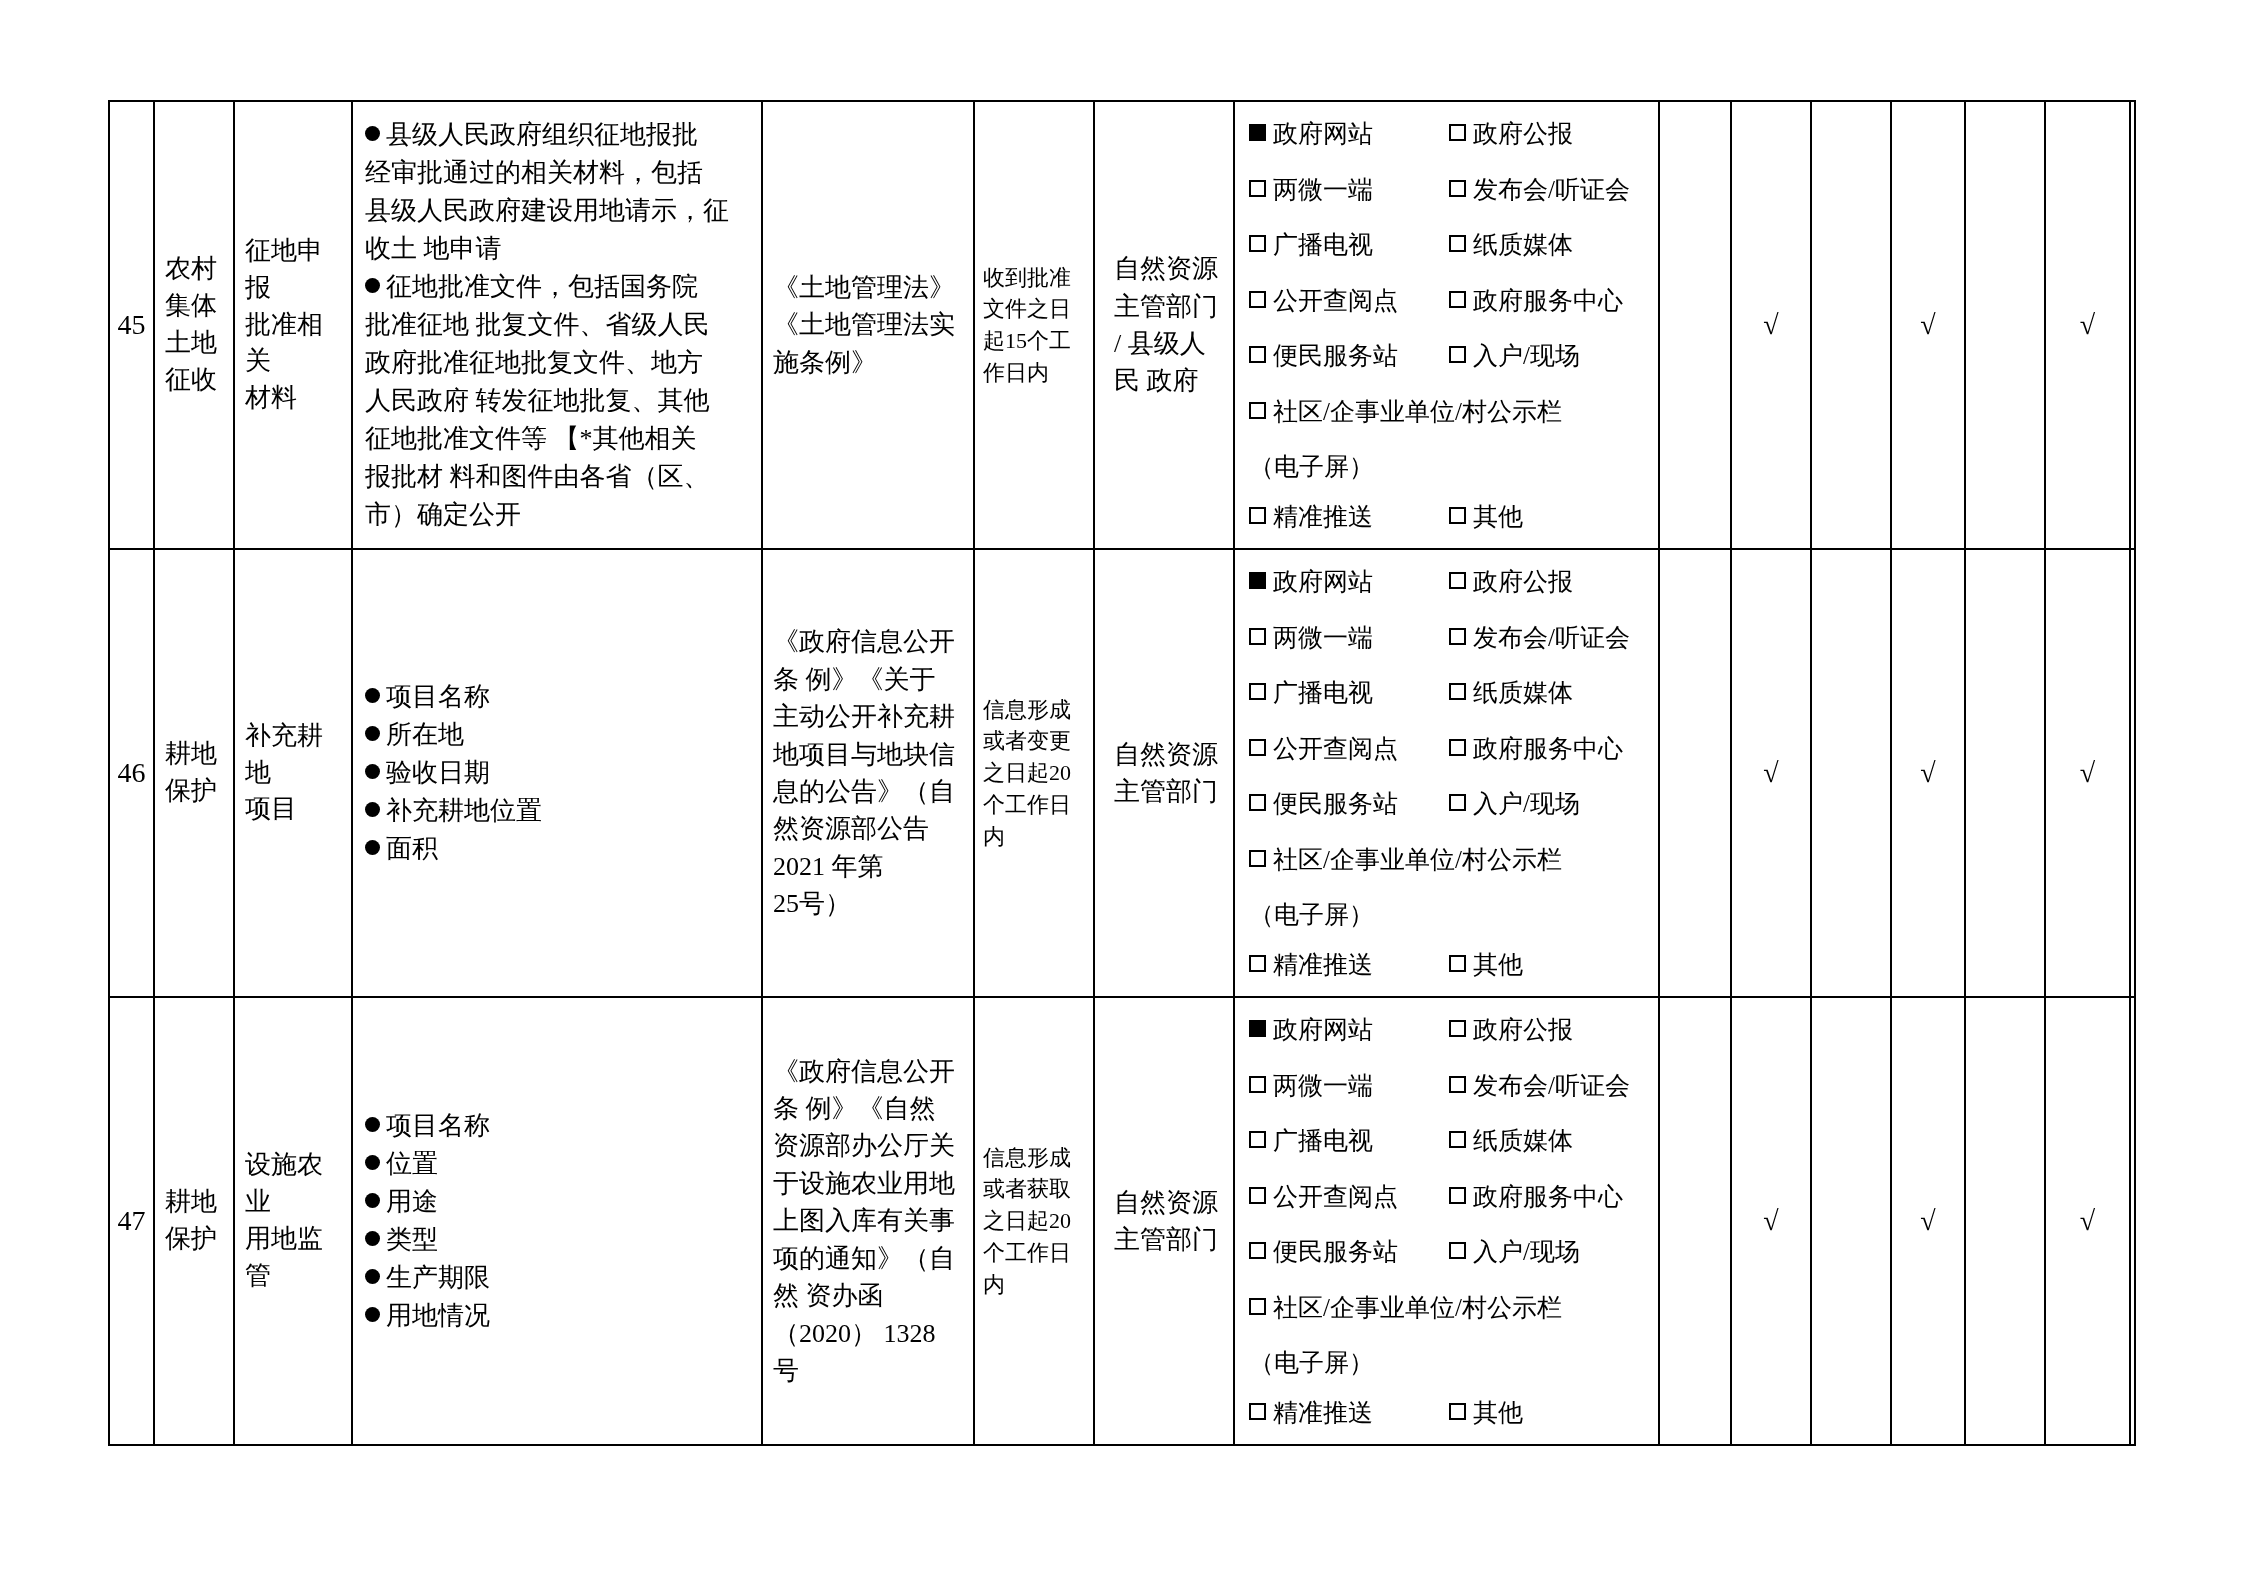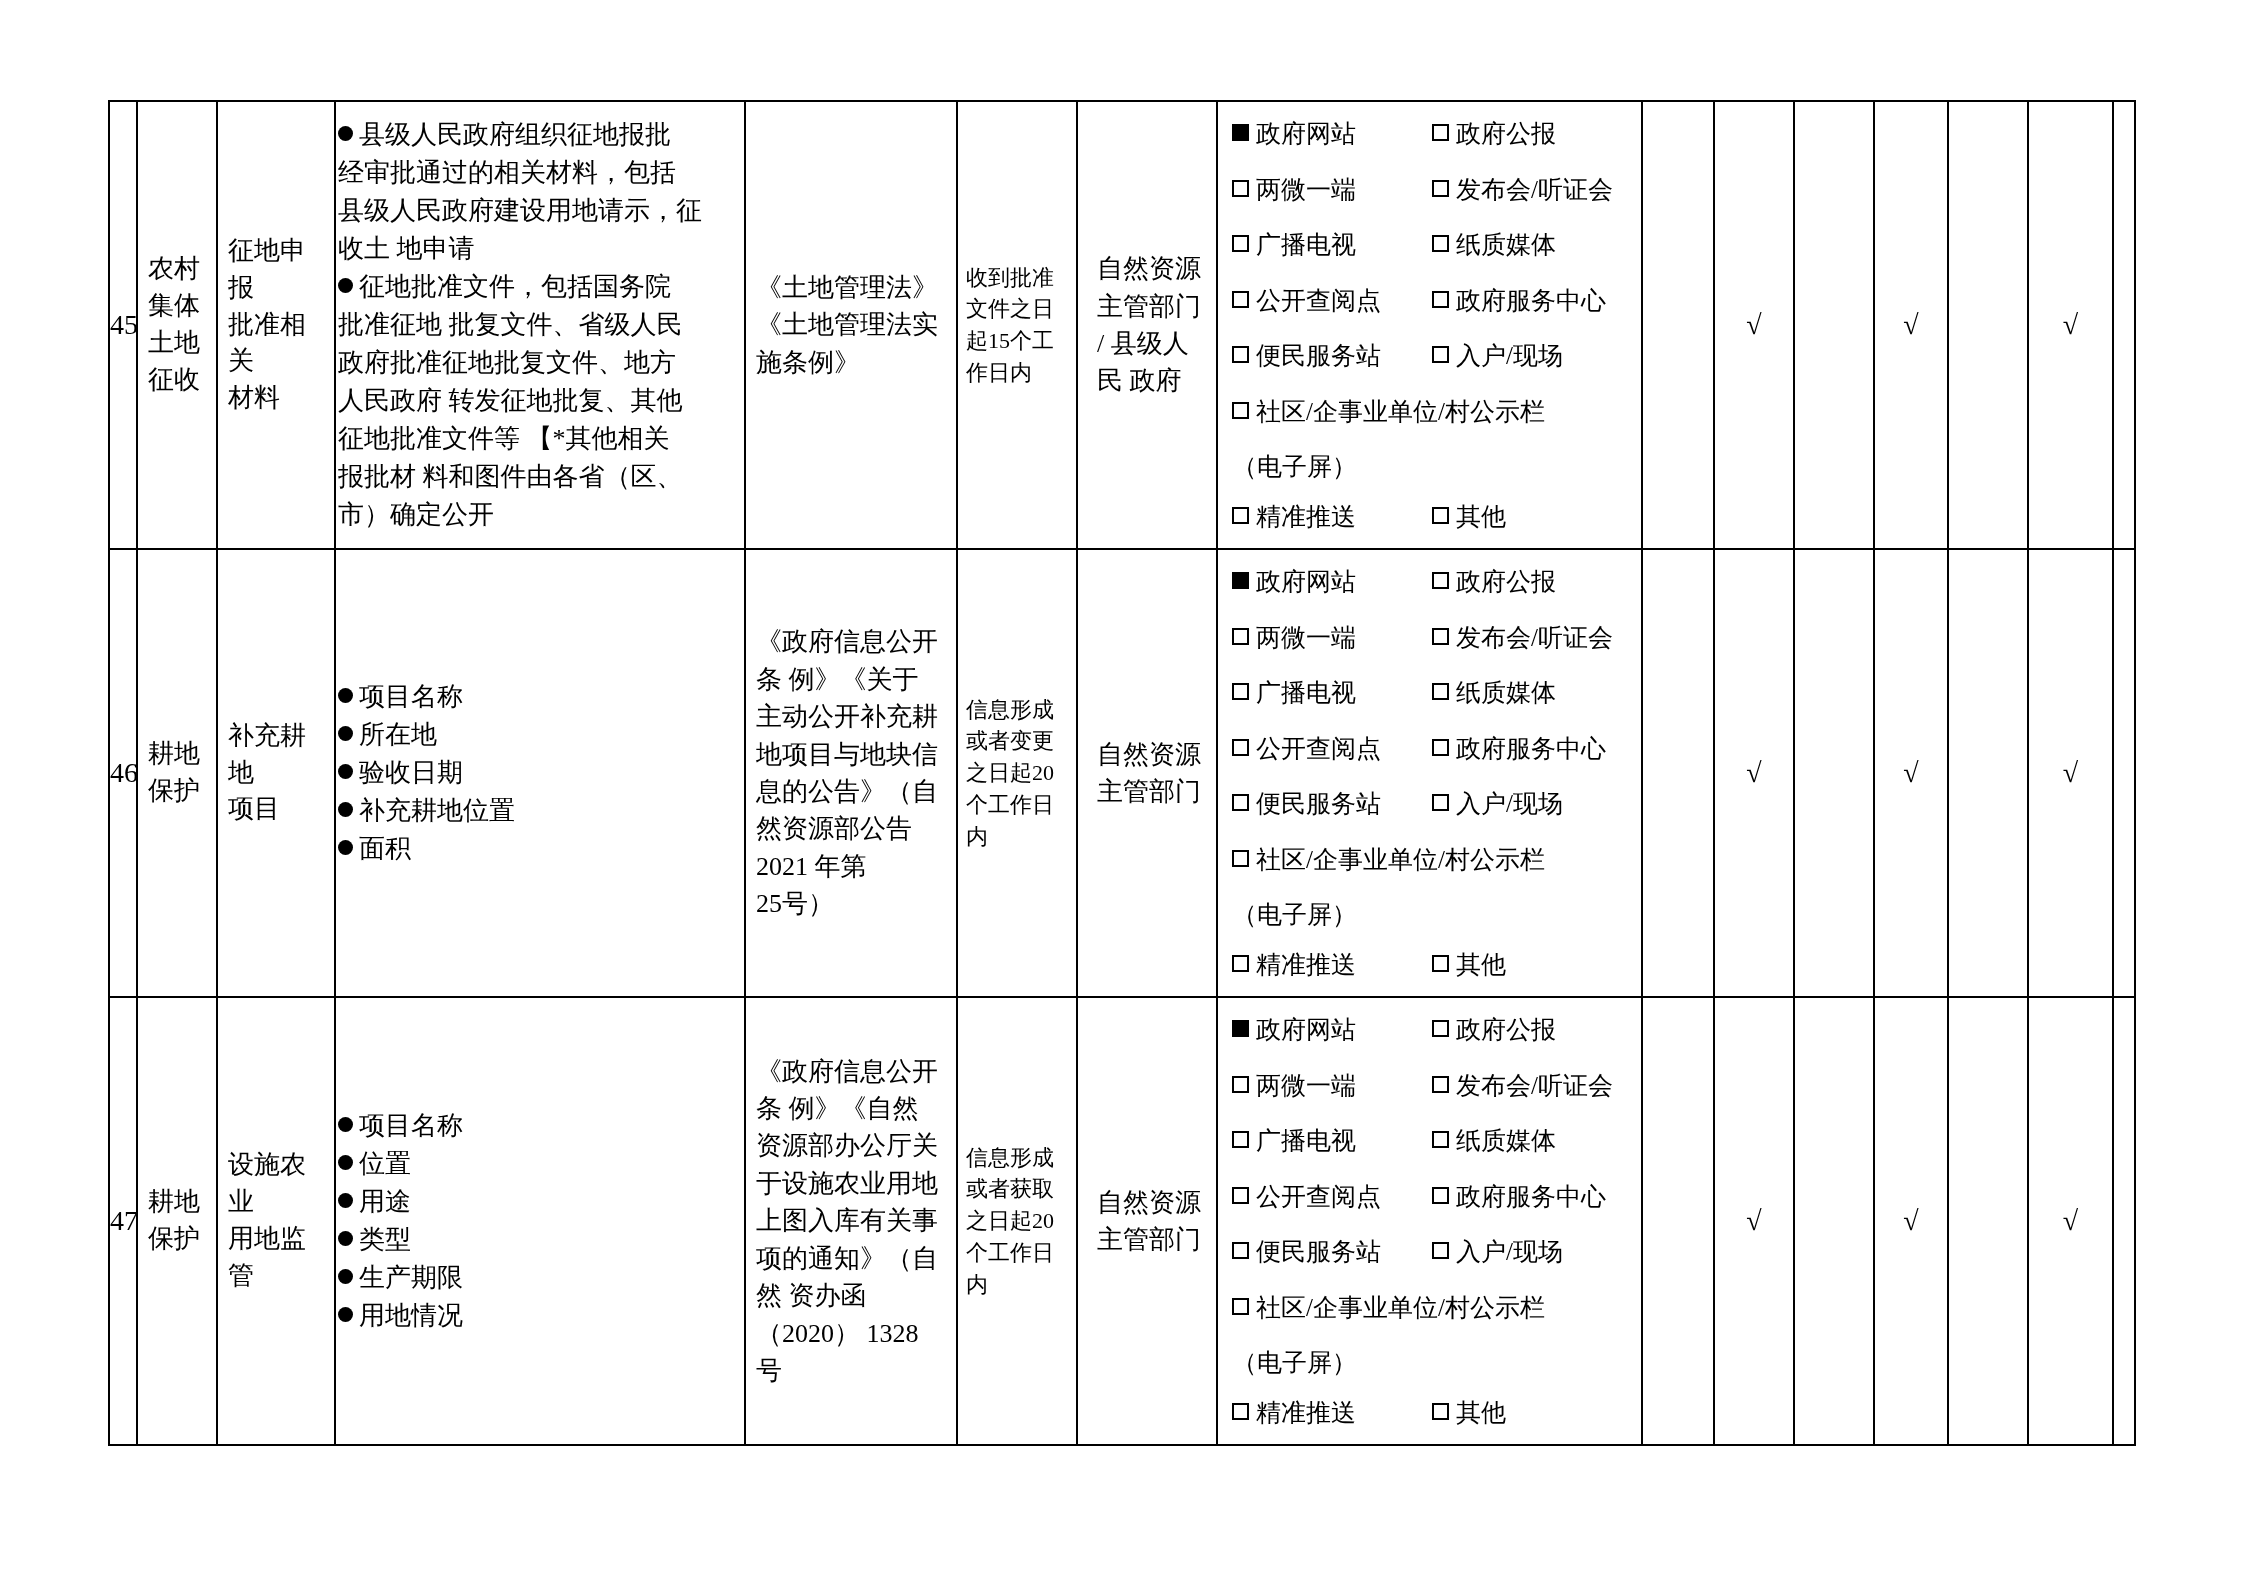--- a/index.html
+++ b/index.html
@@ -24,21 +24,21 @@
   table.disclosure {
     border-collapse: collapse;
     table-layout: fixed;
     width: 2028px;
   }
   table.disclosure td {
     border: 2px solid #000000;
     vertical-align: middle;
     padding: 0;
   }
-  .c-no      { width: 28px;  text-align: center; font-size: 27px; }
+  .c-no      { width: 45px;  text-align: center; font-size: 27px; }
   .c-cat     { width: 80px;  }
   .c-item    { width: 118px; }
   .c-content { width: 410px; }
   .c-basis   { width: 212px; }
   .c-time    { width: 120px; }
   .c-org     { width: 140px; }
   .c-chan    { width: 425px; }
   .c-m1      { width: 72px;  }
   .c-m2      { width: 80px;  }
   .c-m3      { width: 80px;  }
@@ -46,21 +46,21 @@
   .c-m5      { width: 80px;  }
   .c-m6      { width: 85px;  }
   .cat-text, .item-text {
     font-size: 26px;
     line-height: 1.42;
     padding: 10px 6px 10px 10px;
   }
   .content-text {
     font-size: 26px;
     line-height: 1.46;
-    padding: 12px 10px 12px 2px;
+    padding: 12px 10px 12px 12px;
     text-align: justify;
   }
   .basis-text {
     font-size: 26px;
     line-height: 1.44;
     padding: 10px 8px 10px 10px;
   }
   .time-text {
     font-size: 22px;
     line-height: 1.44;

